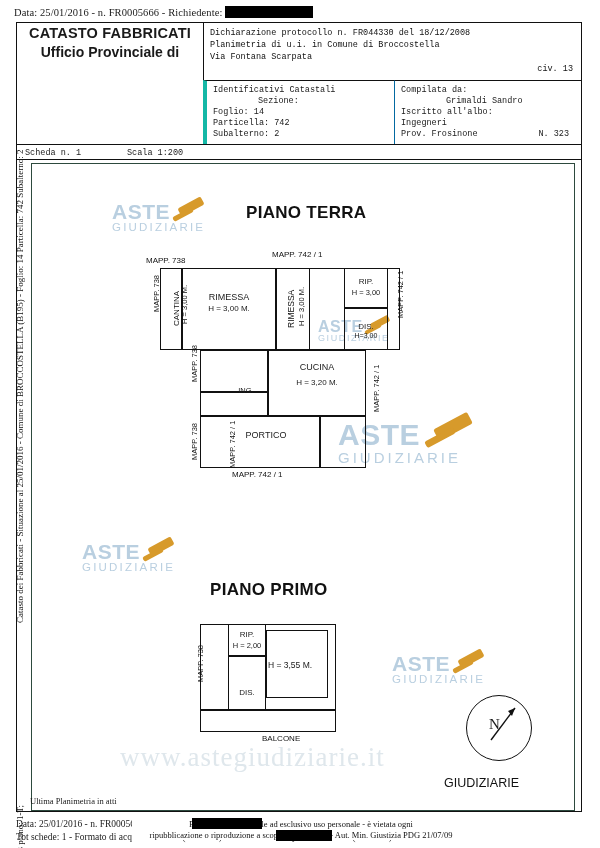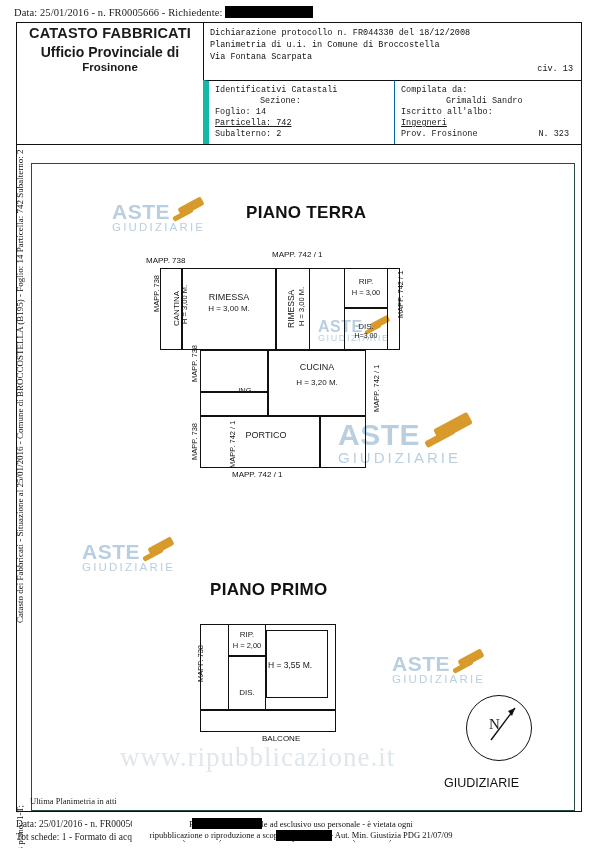--- a/index.html
+++ b/index.html
@@ -64,30 +64,30 @@
     font-family:"Liberation Mono", monospace;font-size:8.5px;color:#111;
   }
   .hdr-col-b .row{position:absolute;left:6px;white-space:nowrap;}
   .hdr-col-b .r1{top:5px;}
   .hdr-col-b .r2{top:17px;}
   .hdr-col-b .r3{top:29px;}
   .hdr-col-b .civ{position:absolute;right:8px;top:41px;}
 
   .hdr-col-c{
     position:absolute;left:186px;top:57px;width:191px;height:64px;
-    border-left:6px solid #14b8a6;border-top:1px solid #111;box-sizing:border-box;
+    border-left:4px solid #14b8a6;border-top:1px solid #111;box-sizing:border-box;
     font-family:"Liberation Mono", monospace;font-size:8.5px;
   }
   .hdr-col-d{
     position:absolute;left:377px;top:57px;right:0;height:64px;
     border-left:1px solid #0369a1;border-top:1px solid #111;box-sizing:border-box;
     font-family:"Liberation Mono", monospace;font-size:8.5px;
   }
   .cell-line{position:absolute;left:6px;white-space:nowrap;}
-  .cl0{top:4px;}.cl1{top:15px;margin-left:45px;}.cl2{top:26px;}.cl3{top:37px;text-decoration:underline;}.cl4{top:48px;}
+  .cl0{top:4px;}.cl1{top:15px;margin-left:45px;}.cl2{top:26px;}.cl3{top:37px;}.cl4{top:48px;}
   .prov-row{position:absolute;left:6px;top:48px;white-space:nowrap;}
   .prov-n{position:absolute;right:12px;top:48px;white-space:nowrap;}
 
   
   .scheda{
     position:absolute;left:0;top:122px;width:564px;height:15px;
     border-bottom:1px solid #111;box-sizing:border-box;
     font-family:"Liberation Mono", monospace;font-size:8.5px;
   }
   .scheda .s1{position:absolute;left:8px;top:3px;}
@@ -158,21 +158,20 @@
   <div class="doc-frame">
 
     <div class="side-text">Catasto dei Fabbricati - Situazione al 25/01/2016 - Comune di BROCCOSTELLA (B195) - Foglio: 14 Particella: 742 Subalterno: 2</div>
     <div class="side-text two">VIA FONTANA SCARPATA n. 13 piano: 1-T;</div>
 
     <div class="hdr">
 
       <div class="hdr-col-a">
         <div class="l2">CATASTO FABBRICATI</div>
         <div class="l3">Ufficio Provinciale di</div>
-        <div class="l4">Frosinone</div>
       </div>
 
       <div class="hdr-col-b">
         <div class="row r1">Dichiarazione protocollo n. FR044330 del  18/12/2008</div>
         <div class="row r2">Planimetria di u.i. in Comune di Broccostella</div>
         <div class="row r3">Via Fontana Scarpata</div>
         <div class="civ">civ. 13</div>
       </div>
 
       <div class="hdr-col-c">
@@ -186,20 +185,24 @@
       <div class="hdr-col-d">
         <div class="cell-line cl0">Compilata da:</div>
         <div class="cell-line cl1">Grimaldi Sandro</div>
         <div class="cell-line cl2">Iscritto all'albo:</div>
         <div class="cell-line cl3">Ingegneri</div>
         <div class="prov-row">Prov. Frosinone</div>
         <div class="prov-n">N.   323</div>
       </div>
     </div>
 
+    <div class="scheda">
+      <div class="s1">Scheda n. 1</div>
+      <div class="s2">Scala 1:200</div>
+    </div>
 
     <div class="inner-border"></div>
   </div>
 
   <div class="wm" style="left:112px;top:200px;">
     <div class="txt1">ASTE</div>
     <div class="txt2">GIUDIZIARIE</div>
     <div class="gavel" style="left:58px;top:2px;width:40px;height:20px;">
       <div class="head" style="left:8px;top:0px;"></div>
       <div class="handle" style="left:2px;top:10px;"></div>
@@ -235,21 +238,21 @@
 
   <div class="wm" style="left:392px;top:652px;">
     <div class="txt1">ASTE</div>
     <div class="txt2">GIUDIZIARIE</div>
     <div class="gavel" style="left:58px;top:2px;width:40px;height:20px;">
       <div class="head" style="left:8px;top:0px;"></div>
       <div class="handle" style="left:2px;top:10px;"></div>
     </div>
   </div>
 
-  <div class="wm-center">www.ripubblicazione.it</div>
+  <div class="wm-center">www.astegiudiziarie.it</div>
 
   <div class="plan-title" id="title-terra">PIANO TERRA</div>
 
   <div class="box" style="left:160px;top:268px;width:240px;height:82px;"></div>
   <div class="box" style="left:160px;top:268px;width:22px;height:82px;"></div>
   <div class="box" style="left:182px;top:268px;width:94px;height:82px;"></div>
   <div class="box" style="left:276px;top:268px;width:34px;height:82px;"></div>
   <div class="box" style="left:344px;top:268px;width:44px;height:40px;"></div>
   <div class="box" style="left:344px;top:308px;width:44px;height:42px;"></div>
   <div class="box" style="left:268px;top:350px;width:98px;height:66px;"></div>

